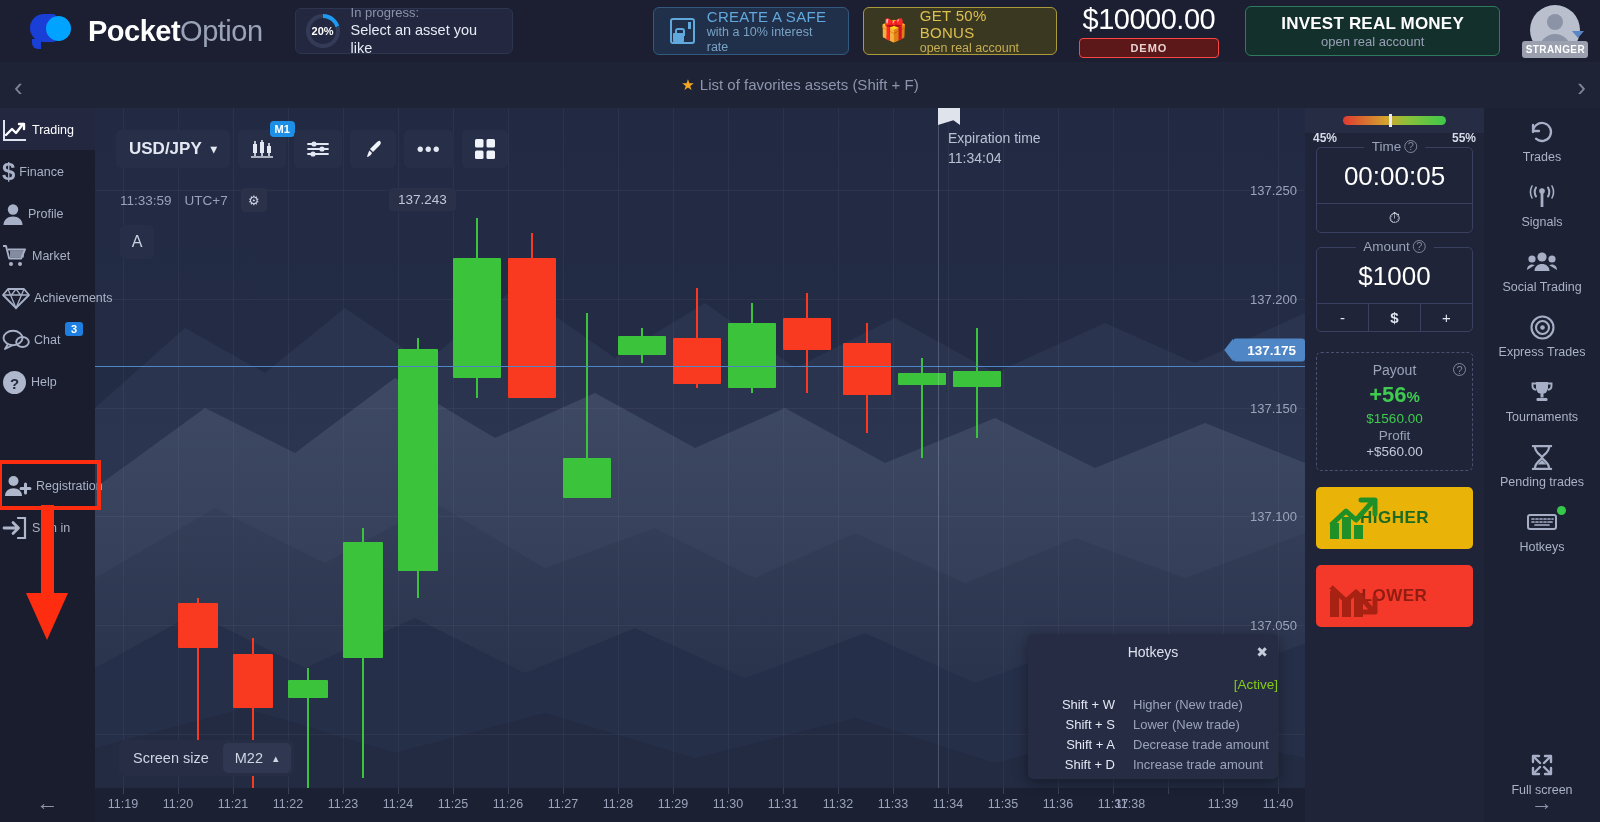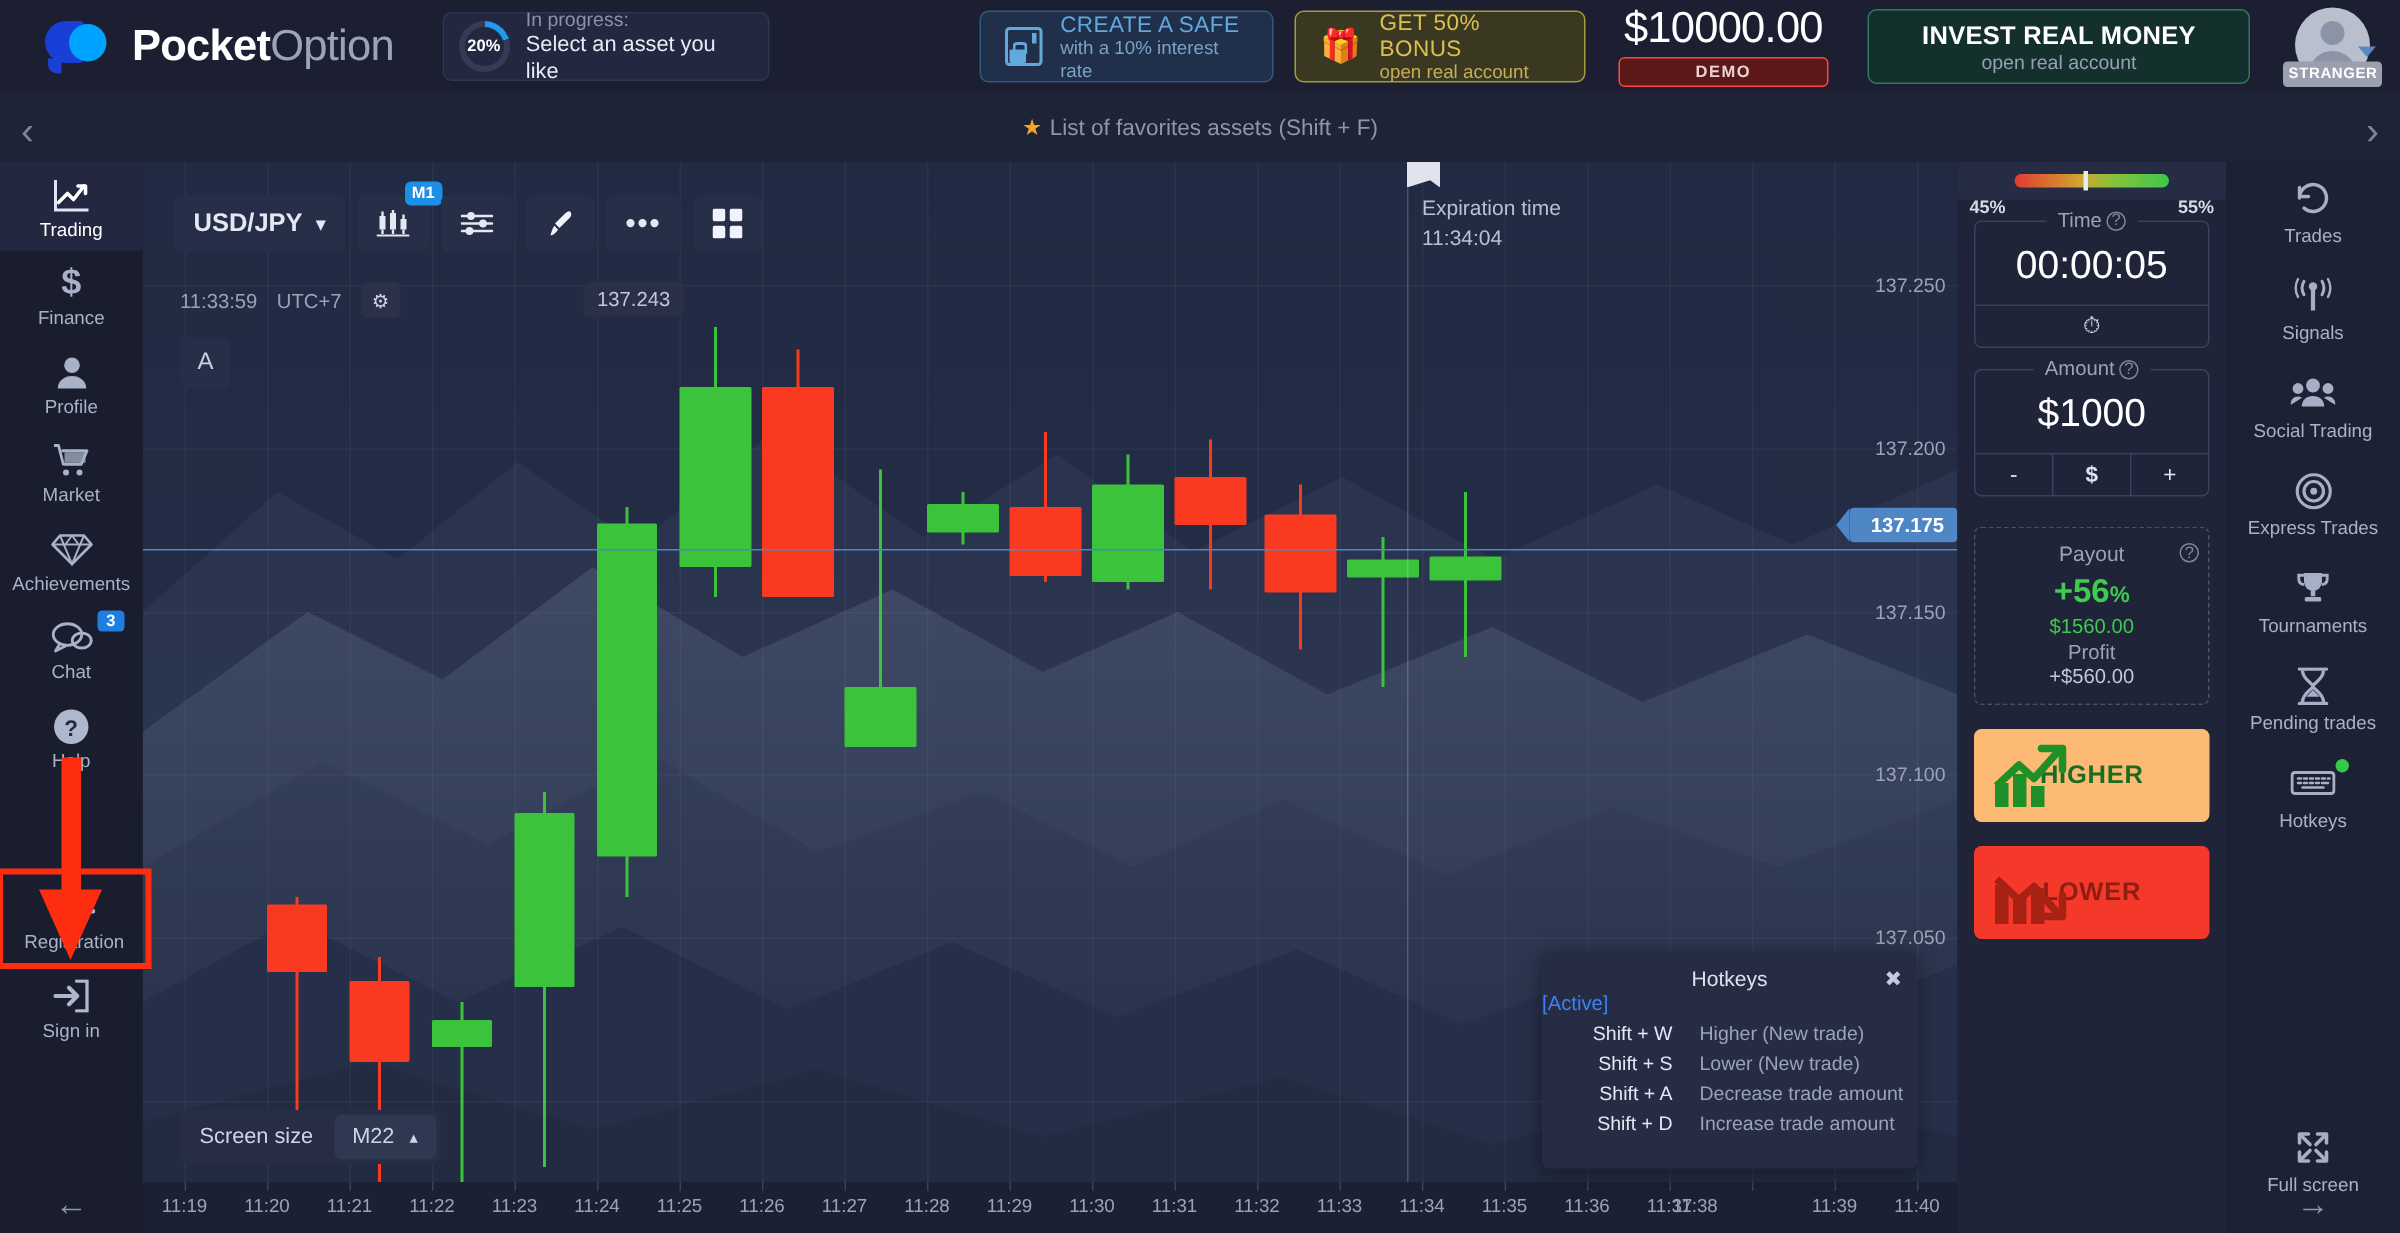--- a/index.html
+++ b/index.html
@@ -115,21 +115,21 @@
   .fav-star { color: #f5a623; font-size: 15px; margin-right: 5px; }
   .fav-arrow-l { position: absolute; left: 14px; top: 10px; font-size: 26px; color: #7d8599; cursor: pointer; }
   .fav-arrow-r { position: absolute; right: 14px; top: 10px; font-size: 26px; color: #7d8599; cursor: pointer; }
 
   
   .sidebar-left {
     position: absolute; left: 0; top: 108px; width: 95px; height: 714px;
     background: #191d2e; z-index: 20;
   }
   .snav {
-    width: 95px; padding: 9px 2px 7px; display: flex; flex-direction: column;
+    width: 95px; padding: 9px 2px 7px; display: flex; flex-direction: row;
     align-items: center; gap: 4px; cursor: pointer; position: relative;
   }
   .snav.active { background: #232840; }
   .snav .ico { height: 26px; display:flex; align-items:center; justify-content:center; color:#a8b1c7; }
   .snav .lbl { font-size: 12.5px; color: #aab2c6; text-align: center; line-height: 13px; }
   .snav.active .lbl { color: #ffffff; }
   .badge-blue {
     position: absolute; right: 12px; top: 4px; background: #1e7fe0; color: #fff;
     font-size: 11px; font-weight: bold; border-radius: 3px; padding: 1px 6px;
   }
@@ -215,21 +215,21 @@
     font-size: 14.5px; color: #cfd5e3; cursor: pointer;
   }
 
   
   .hotkeys-pop {
     position: absolute; left: 1028px; top: 634px; width: 250px; height: 145px;
     background: #262c44; border-radius: 5px; z-index: 35; padding: 10px 0;
     box-shadow: 0 3px 14px rgba(0,0,0,.4);
   }
   .hk-title { text-align: center; font-size: 14px; color: #dde2ee; }
-  .hk-active { text-align: left; font-size: 13.5px; color: #3b82f6; margin-top: 1px; }
+  .hk-active { text-align: right; font-size: 13.5px; color: #84cc16; margin-top: 17px; }
   .hk-close { position: absolute; right: 10px; top: 10px; color: #c5cbdb; font-size: 14px; cursor: pointer; }
   .hk-row { display: flex; margin-top: 5px; font-size: 13px; }
   .hk-key { width: 105px; text-align: right; color: #e4e8f3; padding-right: 18px; }
   .hk-desc { color: #9aa3ba; }
 
   
   .trade-panel {
     position: absolute; left: 1305px; top: 108px; width: 179px; height: 714px;
     background: #1f2438; z-index: 20;
   }
@@ -270,21 +270,21 @@
   .payout-pct { font-size: 22px; color: #3ecb4f; font-weight: bold; margin-top: 4px; }
   .payout-pct .sm { font-size: 15px; }
   .payout-amt { font-size: 13.5px; color: #3ecb4f; margin-top: 3px; }
   .payout-plab { font-size: 13.5px; color: #9aa3ba; margin-top: 2px; }
   .payout-pval { font-size: 13.5px; color: #c3c9d8; margin-top: 1px; }
 
   .trade-btn {
     margin: 0 11px; height: 62px; border-radius: 5px; display: flex; align-items: center;
     justify-content: center; cursor: pointer; position: relative; margin-top: 16px;
   }
-  .btn-higher { background: #fdba74; }
+  .btn-higher { background: #eab308; }
   .btn-lower { background: #f4392a; }
   .trade-btn .txt { font-size: 17px; font-weight: bold; letter-spacing: .5px; }
   .btn-higher .txt { color: #1c6b22; }
   .btn-lower .txt { color: #8f1d11; }
   .trade-btn .gico { position: absolute; left: 12px; top: 50%; transform: translateY(-50%); }
 
   
   .sidebar-right {
     position: absolute; right: 0; top: 108px; width: 116px; height: 714px;
     background: #1c2134; z-index: 20;

